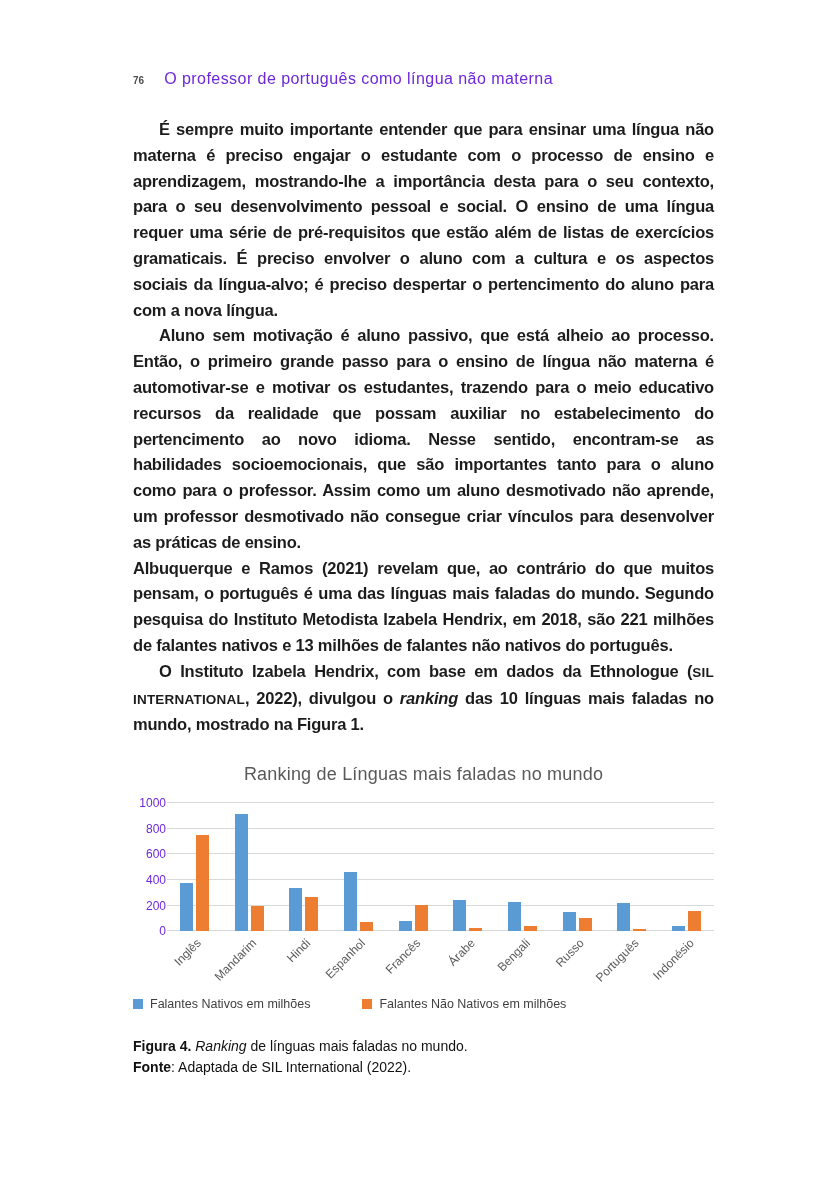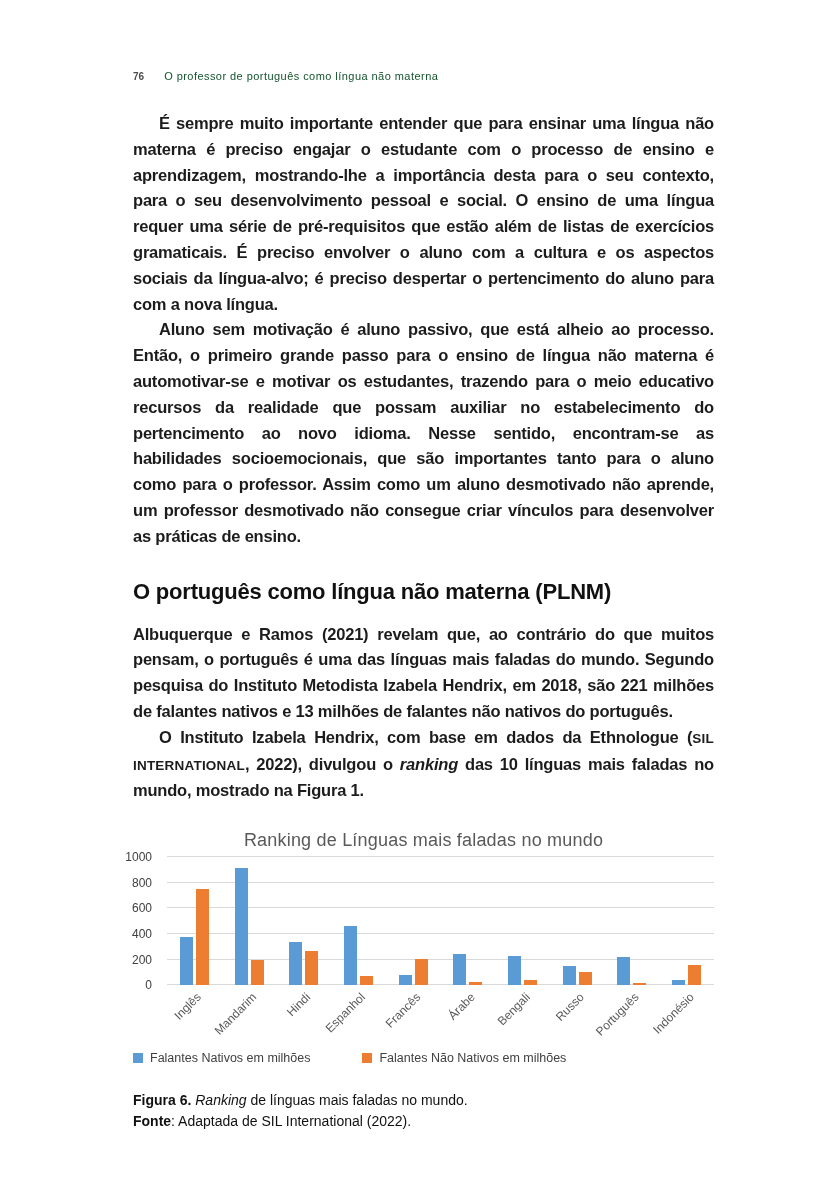--- a/index.html
+++ b/index.html
@@ -8,21 +8,21 @@
     width:827px; height:1200px;
     background:#ffffff;
     font-family:"Liberation Sans", sans-serif;
     color:#1c1c1c;
     overflow:hidden;
   }
   .content { position:absolute; left:133px; top:70px; width:581px; }
 
   .running-header { display:flex; align-items:baseline; gap:20px; }
   .page-number { font-size:10px; font-weight:bold; color:#4d4d4d; }
-  .running-title { font-size:11px; color:#14532d; letter-spacing:0.45px;text-align:right; }
+  .running-title { font-size:16px; color:#6d28d9; letter-spacing:0.45px;text-align:right; }
 
   .bodytext p {
     margin:0;
     font-size:16.5px;
     line-height:25.8px;
     text-align:justify;
     letter-spacing:-0.2px;
     font-weight:bold;
   }
   .bodytext p.indent { text-indent:26px; }
@@ -33,26 +33,26 @@
     margin:27px 0 15px 0; line-height:30px; letter-spacing:-0.2px;
   }
 
   .smallcaps { font-size:0.82em; letter-spacing:0.2px; }
   .italic { font-style:italic; }
 
   
   .figure-chart { margin-top:26px; }
   .chart-title {
     text-align:center; font-size:18px; color:#595959;
-    margin-bottom:6px; letter-spacing:0.2px;
+    margin-bottom:18px; letter-spacing:0.2px;
   }
   .chart-body { display:flex; }
   .chart-y-axis { position:relative; width:34px; }
   .ytick {
-    position:absolute; right:15px; font-size:12px; color:#404040;
+    position:absolute; right:1px; font-size:12px; color:#6d28d9;
     text-align:right; line-height:14px;
   }
   .chart-plot { position:relative; flex:1; height:128px; }
   .gridline {
     position:absolute; left:0; right:0; height:1px;
     background:#d9d9d9; z-index:0;
   }
   .chart-groups {
     position:absolute; left:0; right:0; top:0; bottom:0;
     display:flex; align-items:flex-end; z-index:1;
@@ -88,21 +88,20 @@
 
     <div class="running-header">
       <span class="page-number">76</span>
       <span class="running-title">O professor de português como língua não materna</span>
     </div>
 
     <div class="bodytext">
       <p id="para1" class="indent">É sempre muito importante entender que para ensinar uma língua não materna é preciso engajar o estudante com o processo de ensino e aprendizagem, mostrando-lhe a importância desta para o seu contexto, para o seu desenvolvimento pessoal e social. O ensino de uma língua requer uma série de pré-requisitos que estão além de listas de exercícios gramaticais. É preciso envolver o aluno com a cultura e os aspectos sociais da língua-alvo; é preciso despertar o pertencimento do aluno para com a nova língua.</p>
       <p class="indent">Aluno sem motivação é aluno passivo, que está alheio ao processo. Então, o primeiro grande passo para o ensino de língua não materna é automotivar-se e motivar os estudantes, trazendo para o meio educativo recursos da realidade que possam auxiliar no estabelecimento do pertencimento ao novo idioma. Nesse sentido, encontram-se as habilidades socioemocionais, que são importantes tanto para o aluno como para o professor. Assim como um aluno desmotivado não aprende, um professor desmotivado não consegue criar vínculos para desenvolver as práticas de ensino.</p>
 
-      <h1 class="section-heading">O português como língua não materna (PLNM)</h1>
 
       <p>Albuquerque e Ramos (2021) revelam que, ao contrário do que muitos pensam, o português é uma das línguas mais faladas do mundo. Segundo pesquisa do Instituto Metodista Izabela Hendrix, em 2018, são 221 milhões de falantes nativos e 13 milhões de falantes não nativos do português.</p>
       <p class="indent"><span>O Instituto Izabela Hendrix, com base em dados da Ethnologue (</span><span class="smallcaps">SIL INTERNATIONAL</span><span>, 2022), divulgou o </span><span class="italic">ranking</span><span> das 10 línguas mais faladas no mundo, mostrado na Figura 1.</span></p>
     </div>
 
     <div class="figure-chart">
       <div class="chart-title">Ranking de Línguas mais faladas no mundo</div>
       <div class="chart-body">
         <div class="chart-y-axis">
             <div class="ytick" style="bottom: -7px;">0</div>
@@ -201,18 +200,18 @@
             <span>Falantes Nativos em milhões</span>
           </div>
           <div class="legend-item">
             <span class="legend-swatch" style="background: rgb(237, 125, 49);"></span>
             <span>Falantes Não Nativos em milhões</span>
           </div>
         </div>
     </div>
 
     <div class="figure-caption">
-      <div><span class="bold">Figura 6.</span><span> </span><span class="italic">Ranking</span><span> de línguas mais faladas no mundo.</span></div>
+      <div><span class="bold">Figura 4.</span><span> </span><span class="italic">Ranking</span><span> de línguas mais faladas no mundo.</span></div>
       <div><span class="bold">Fonte</span><span>: Adaptada de SIL International (2022).</span></div>
     </div>
 
   </div>
 </div>
 
 </body></html>

